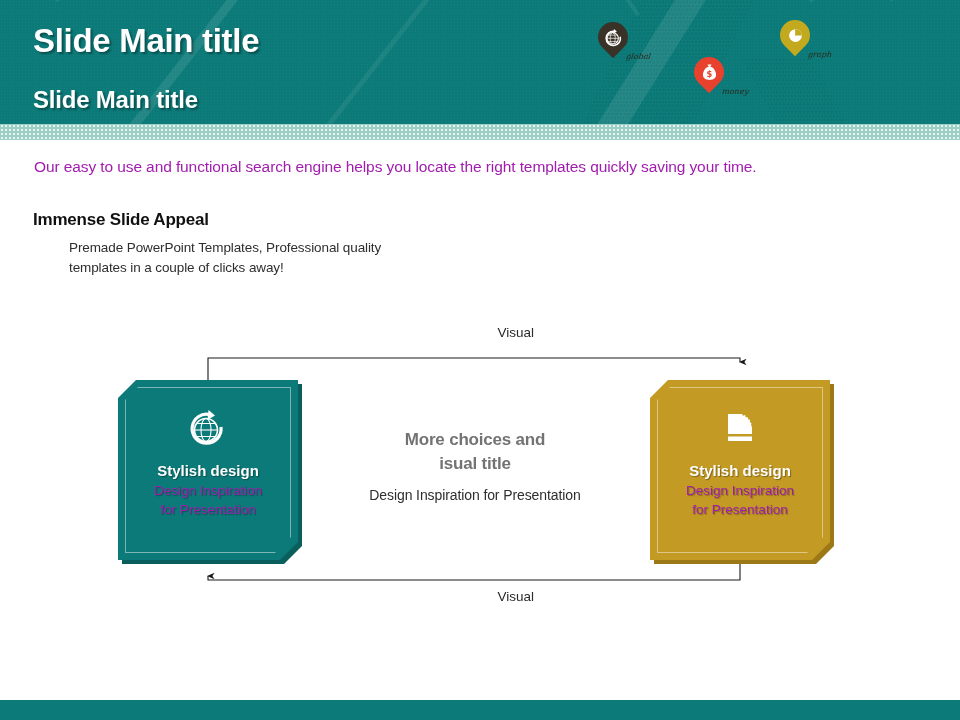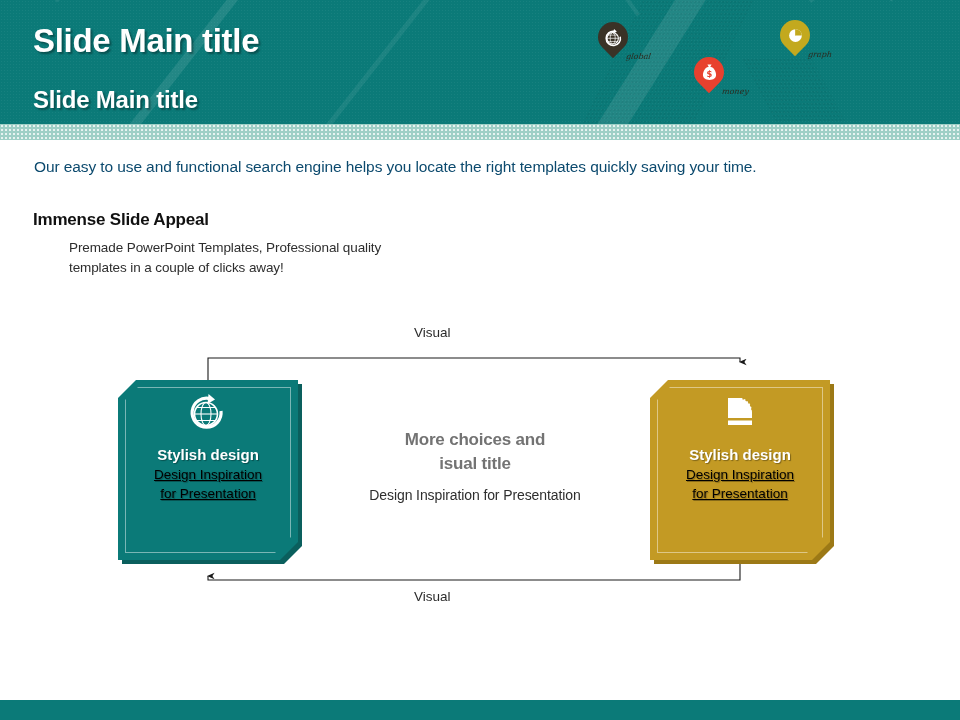--- a/index.html
+++ b/index.html
@@ -125,21 +125,21 @@
     background-image: radial-gradient(rgba(255,255,255,0.75) 0.9px, transparent 1px);
     background-size: 4px 4px;
   }
 
   
   .lead-text {
     position: absolute;
     left: 34px;
     top: 158px;
     font-size: 15.5px;
-    color: #0c4a6e;
+    color: #a21caf;
     letter-spacing: -0.1px;
   }
   .section-title {
     position: absolute;
     left: 33px;
     top: 210px;
     font-size: 17px;
     font-weight: bold;
     color: #111111;
     letter-spacing: -0.2px;
@@ -199,42 +199,41 @@
   .card-content {
     position: absolute;
     left: 0;
     top: 0;
     width: 180px;
     height: 180px;
     display: flex;
     flex-direction: column;
     align-items: center;
     justify-content: flex-start;
-    padding-top: 12px;
+    padding-top: 28px;
     box-sizing: border-box;
   }
   .card-icon {
     width: 40px;
     height: 40px;
     margin-bottom: 14px;
   }
   .card-title {
     font-size: 15px;
     font-weight: bold;
     color: #ffffff;
     text-shadow: 1px 1px 1px rgba(0,0,0,0.35);
     margin-bottom: 2px;
   }
   .card-sub {
     font-size: 13.5px;
-    color: #000000;
+    color: #a21caf;
     line-height: 19px;
     text-align: center;
     text-shadow: 1px 1px 1px rgba(0,0,0,0.3);
-    text-decoration: underline;
   }
 
   #card-left { left: 118px; }
   #card-right { left: 650px; }
 
   .card-left-shadow { background: #0a5f5d; }
   .card-left-face { background: #0b7a78; }
   .card-right-shadow { background: #9c7916; }
   .card-right-face { background: #c39a24; }
 
@@ -256,21 +255,21 @@
     margin-top: 11px;
     font-size: 14px;
     color: #2e2e2e;
     letter-spacing: -0.1px;
   }
 
   .flow-label {
     position: absolute;
     font-size: 13.5px;
     color: #2b2b2b;
-    text-align: left;
+    text-align: right;
     width: 120px;
   }
   #flow-label-top { left: 414px; top: 25px; }
   #flow-label-bottom { left: 414px; top: 289px; }
 
   .flow-svg {
     position: absolute;
     left: 0; top: 0;
     width: 960px;
     height: 330px;

